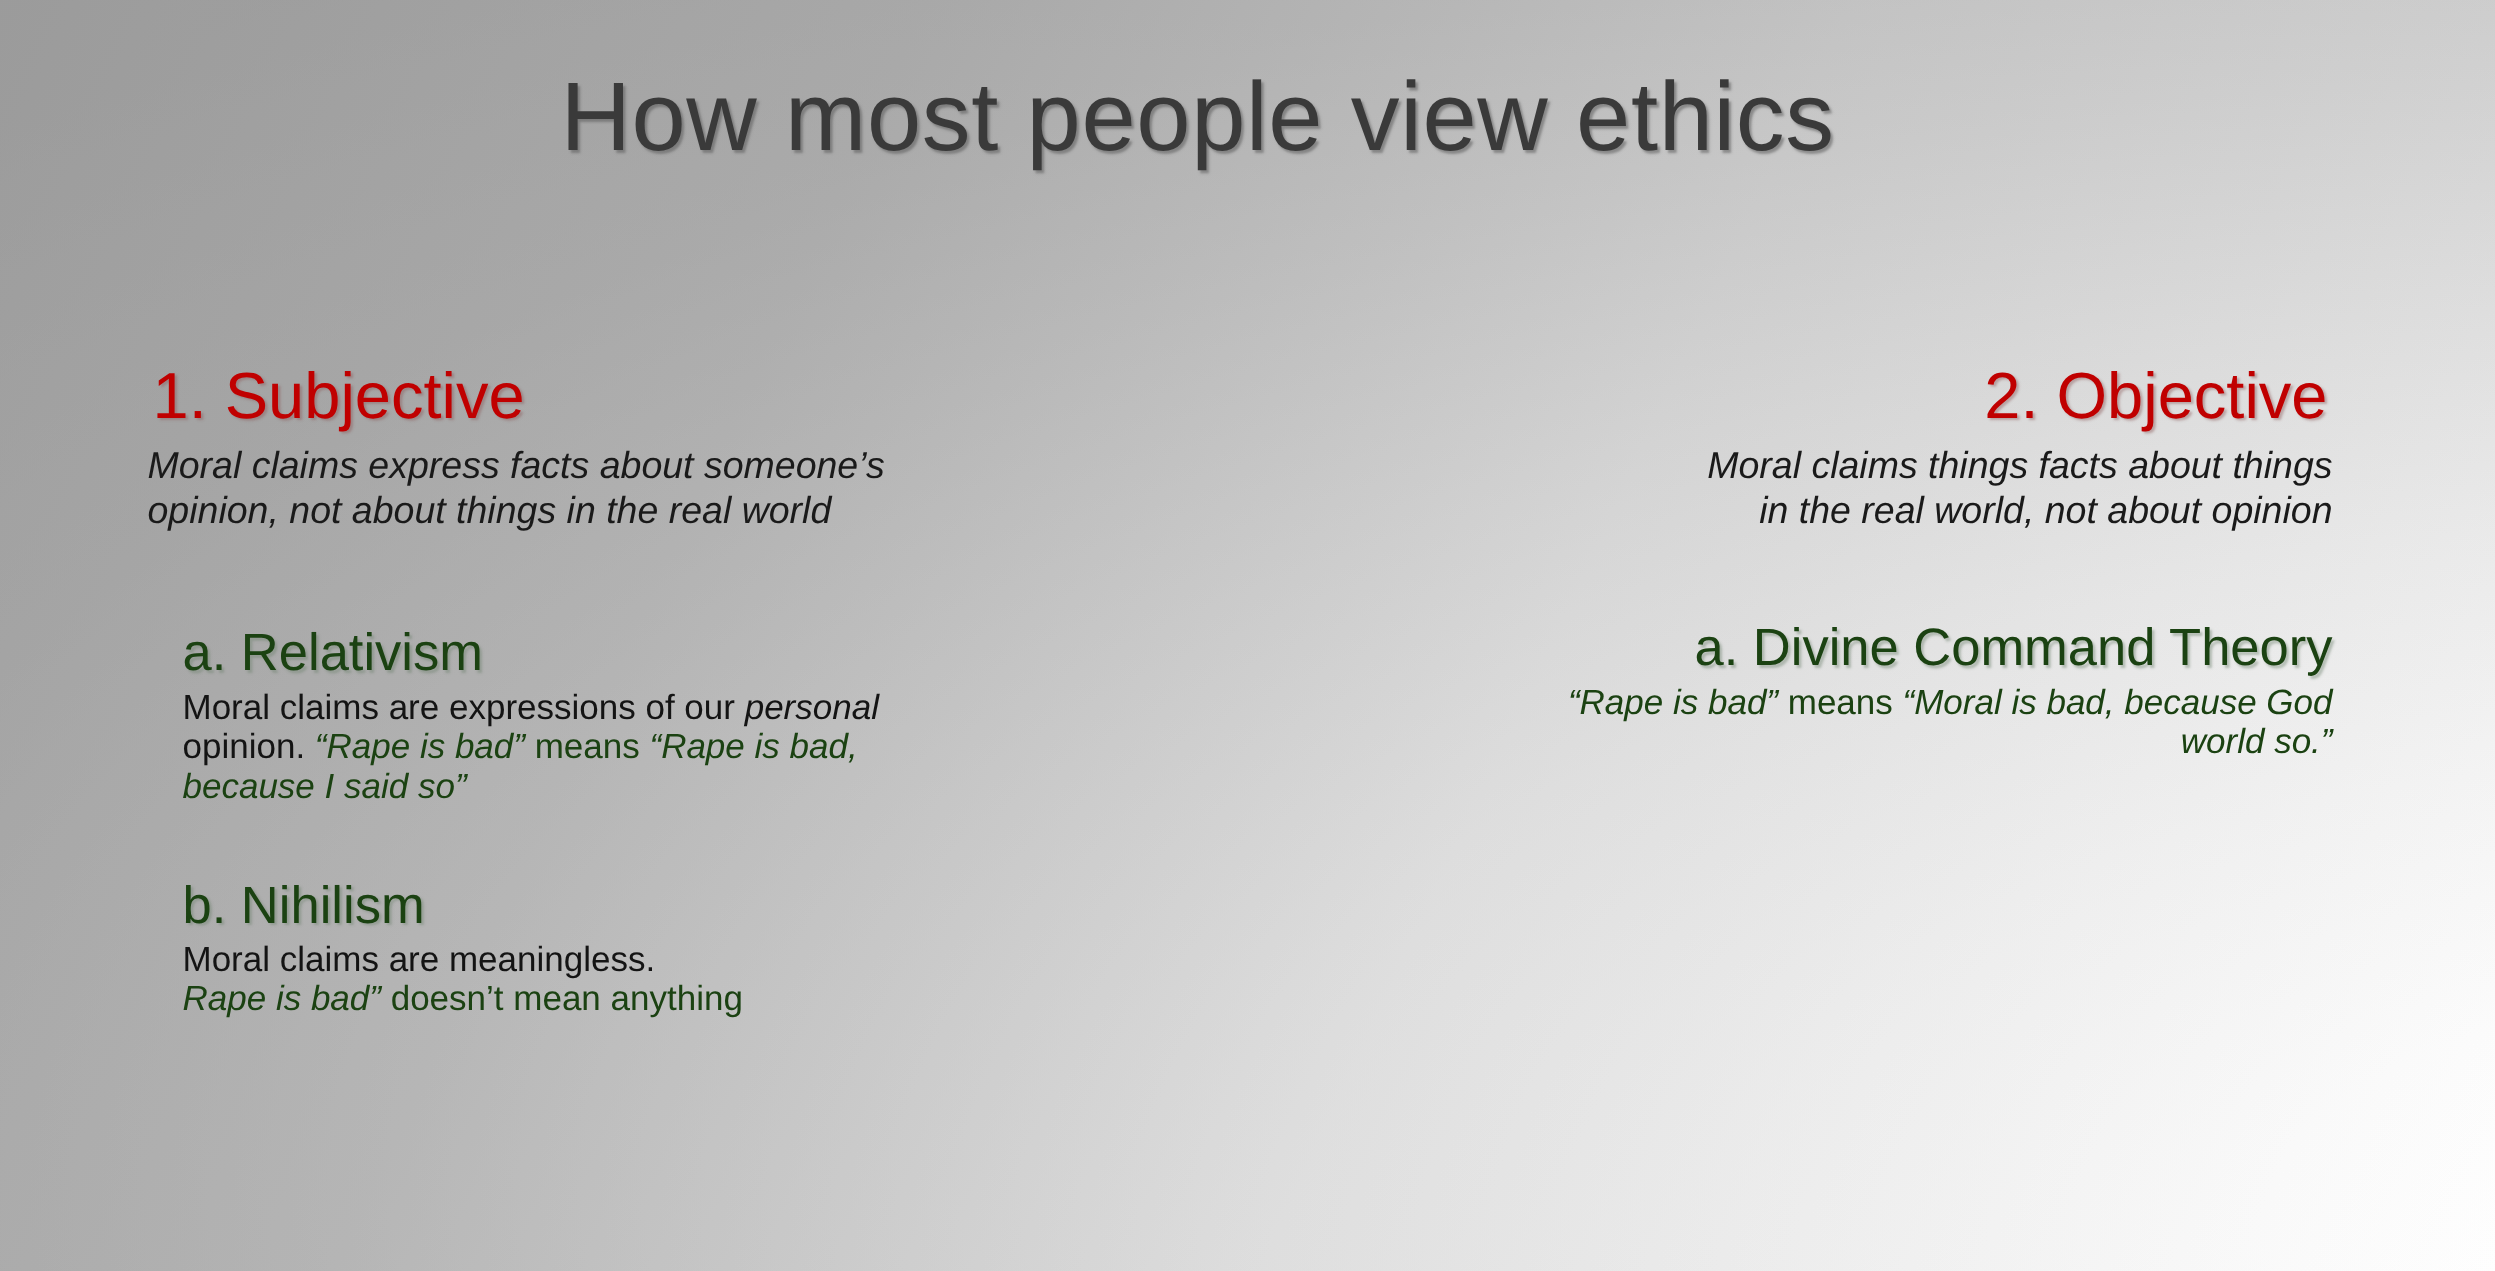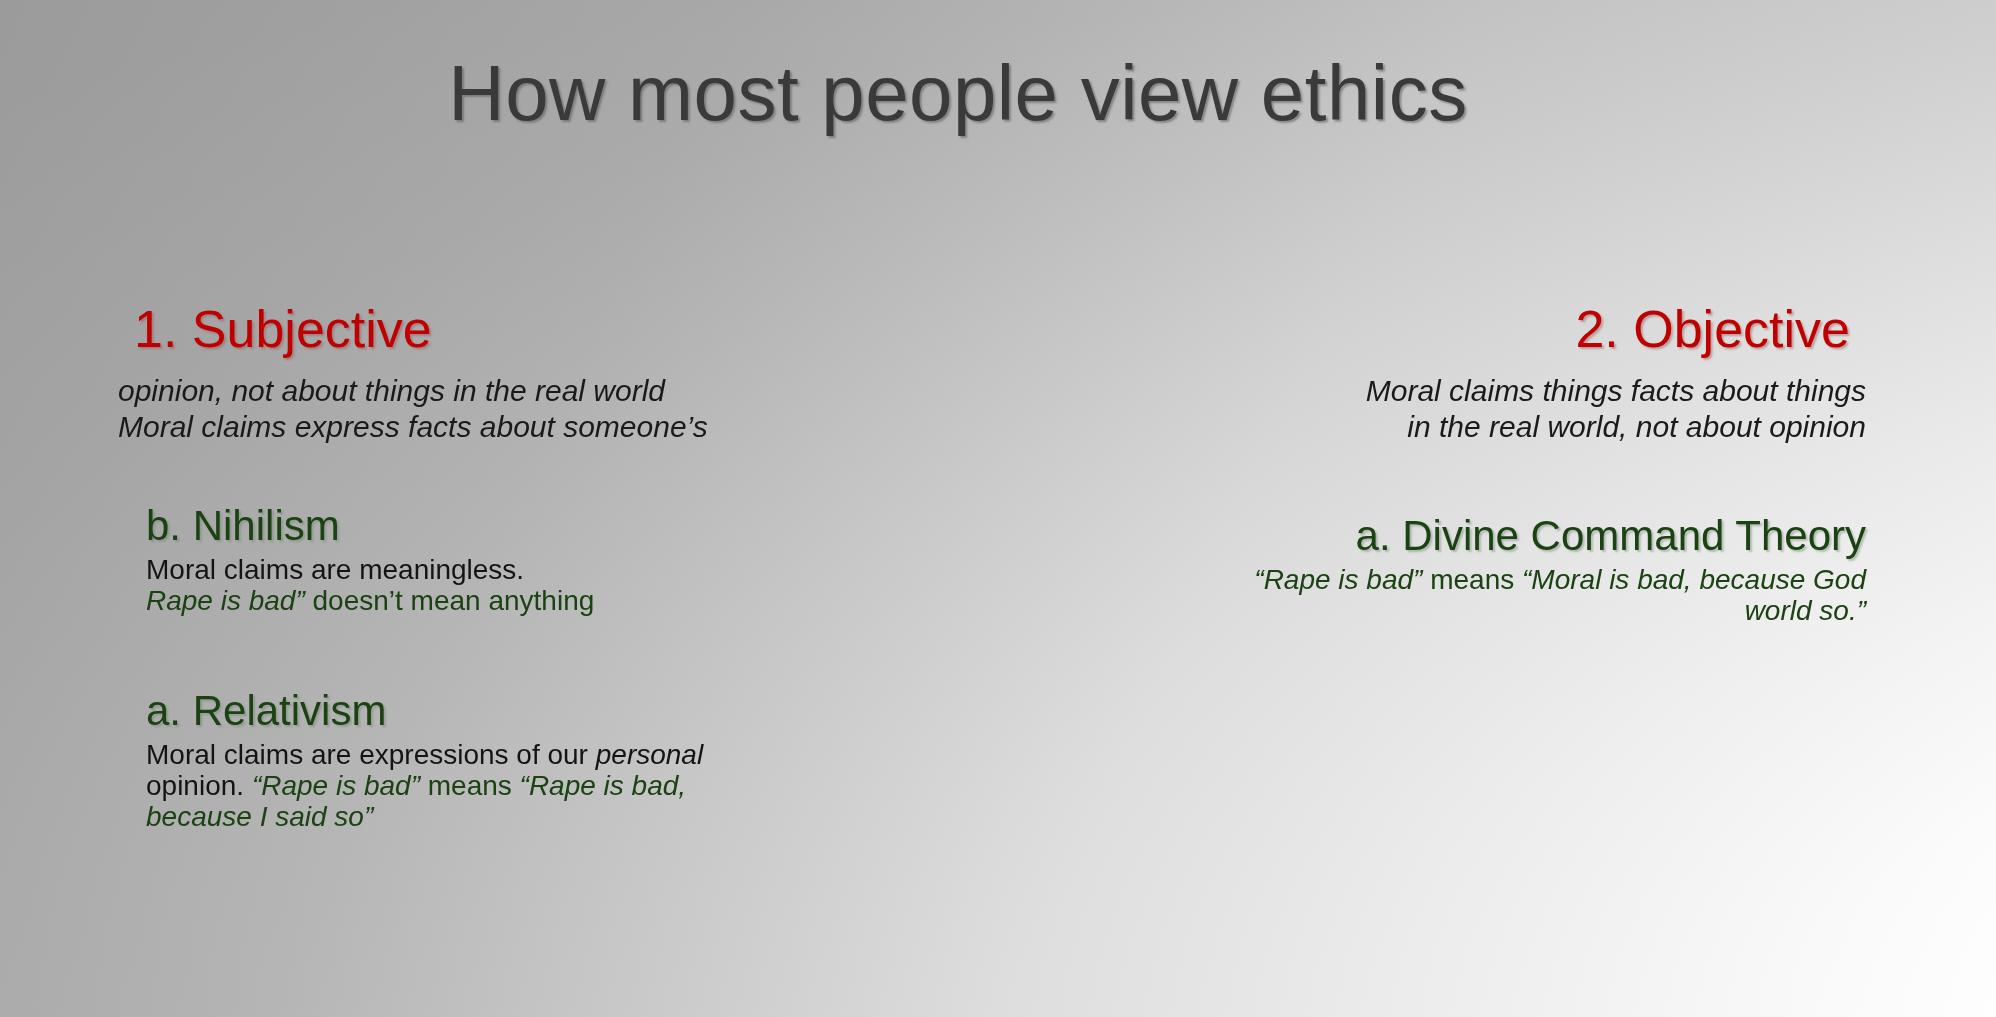--- a/index.html
+++ b/index.html
@@ -55,21 +55,21 @@
     top: 286px;
   }
   #column-left  { left: 118px;  width: 790px; }
   #column-right { left: 1076px; width: 790px; text-align: right; }
 
   .cat-heading {
     font-size: 52px;
     font-weight: 400;
     color: #C00000;
     line-height: 1.05;
-    margin: 16px;
+    margin: 4px;
     white-space: nowrap;
     text-shadow: 2px 2px 2px rgba(140,90,90,0.45);
     font-stretch: condensed;
   }
 
   .cat-desc {
     font-size: 30px;
     font-style: italic;
     color: #1a1a1a;
     line-height: 1.22;
@@ -115,38 +115,38 @@
 
 <div id="slide">
 
   <div id="title">How most people view ethics</div>
 
   <div class="column" id="column-left">
 
     <div class="cat-heading">1. Subjective</div>
 
     <div class="cat-desc">
+      <span class="ln">Moral claims express facts about someone’s</span>
       <span class="ln">opinion, not about things in the real world</span>
-      <span class="ln">Moral claims express facts about someone’s</span>
-    </div>
-
-    <div class="theory" id="theory-nihilism">
-      <div class="theory-heading">b. Nihilism</div>
-      <div class="theory-body">
-        <span class="ln">Moral claims are meaningless.</span>
-        <span class="ln"><span class="q">Rape is bad”</span><span class="qp"> doesn’t mean anything</span></span>
-      </div>
     </div>
 
     <div class="theory" id="theory-relativism">
       <div class="theory-heading">a. Relativism</div>
       <div class="theory-body">
         <span class="ln"><span>Moral claims are expressions of our </span><span class="em">personal</span></span>
         <span class="ln"><span>opinion. </span><span class="q">“Rape is bad”</span><span class="qp"> means </span><span class="q">“Rape is bad,</span></span>
         <span class="ln"><span class="q">because I said so”</span></span>
+      </div>
+    </div>
+
+    <div class="theory" id="theory-nihilism">
+      <div class="theory-heading">b. Nihilism</div>
+      <div class="theory-body">
+        <span class="ln">Moral claims are meaningless.</span>
+        <span class="ln"><span class="q">Rape is bad”</span><span class="qp"> doesn’t mean anything</span></span>
       </div>
     </div>
 
   </div>
 
   <div class="column" id="column-right">
 
     <div class="cat-heading">2. Objective</div>
 
     <div class="cat-desc">

